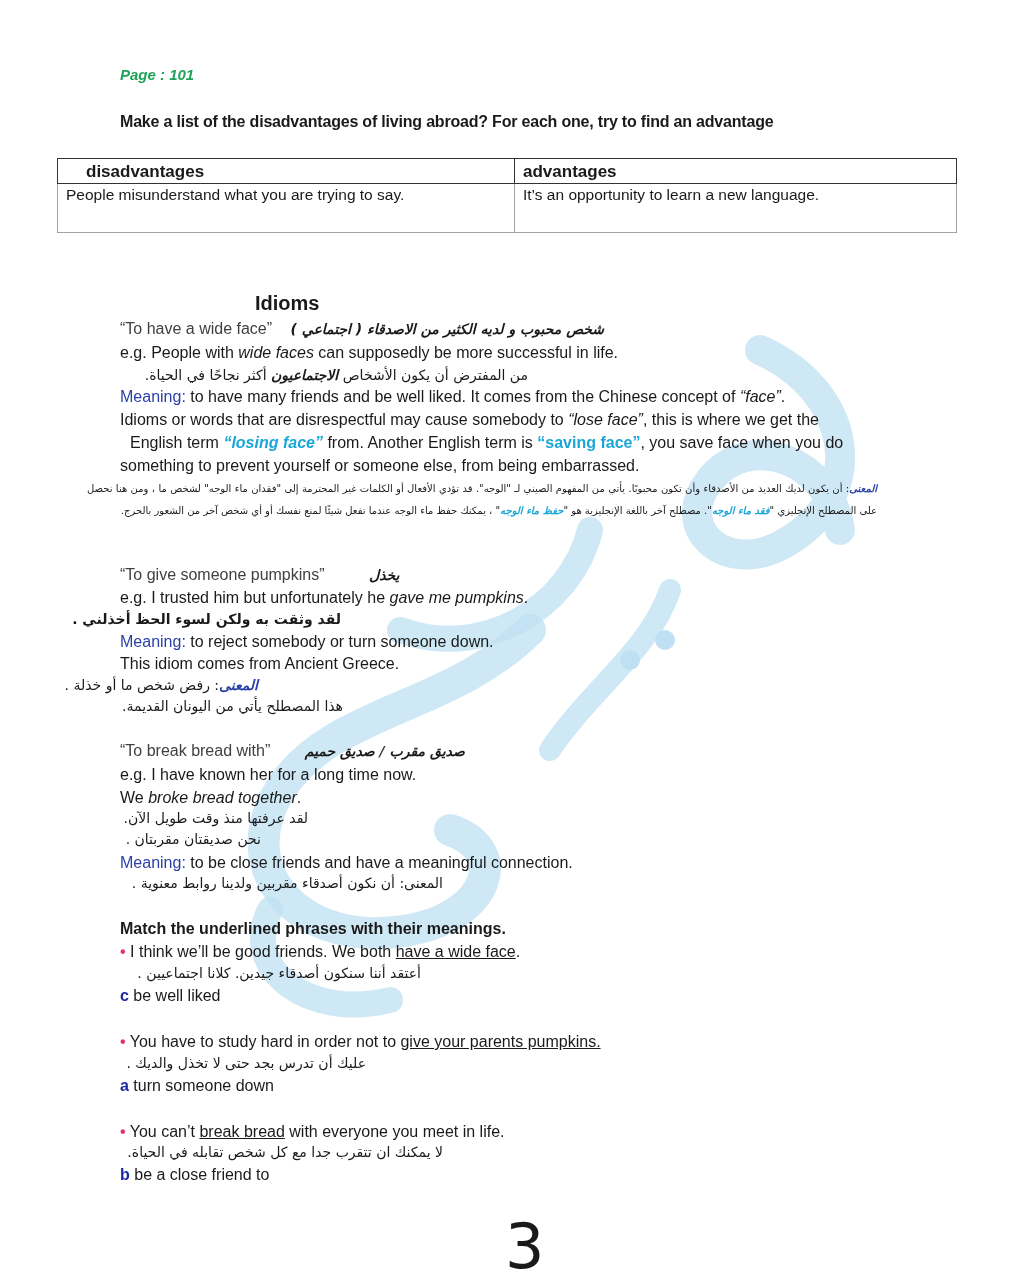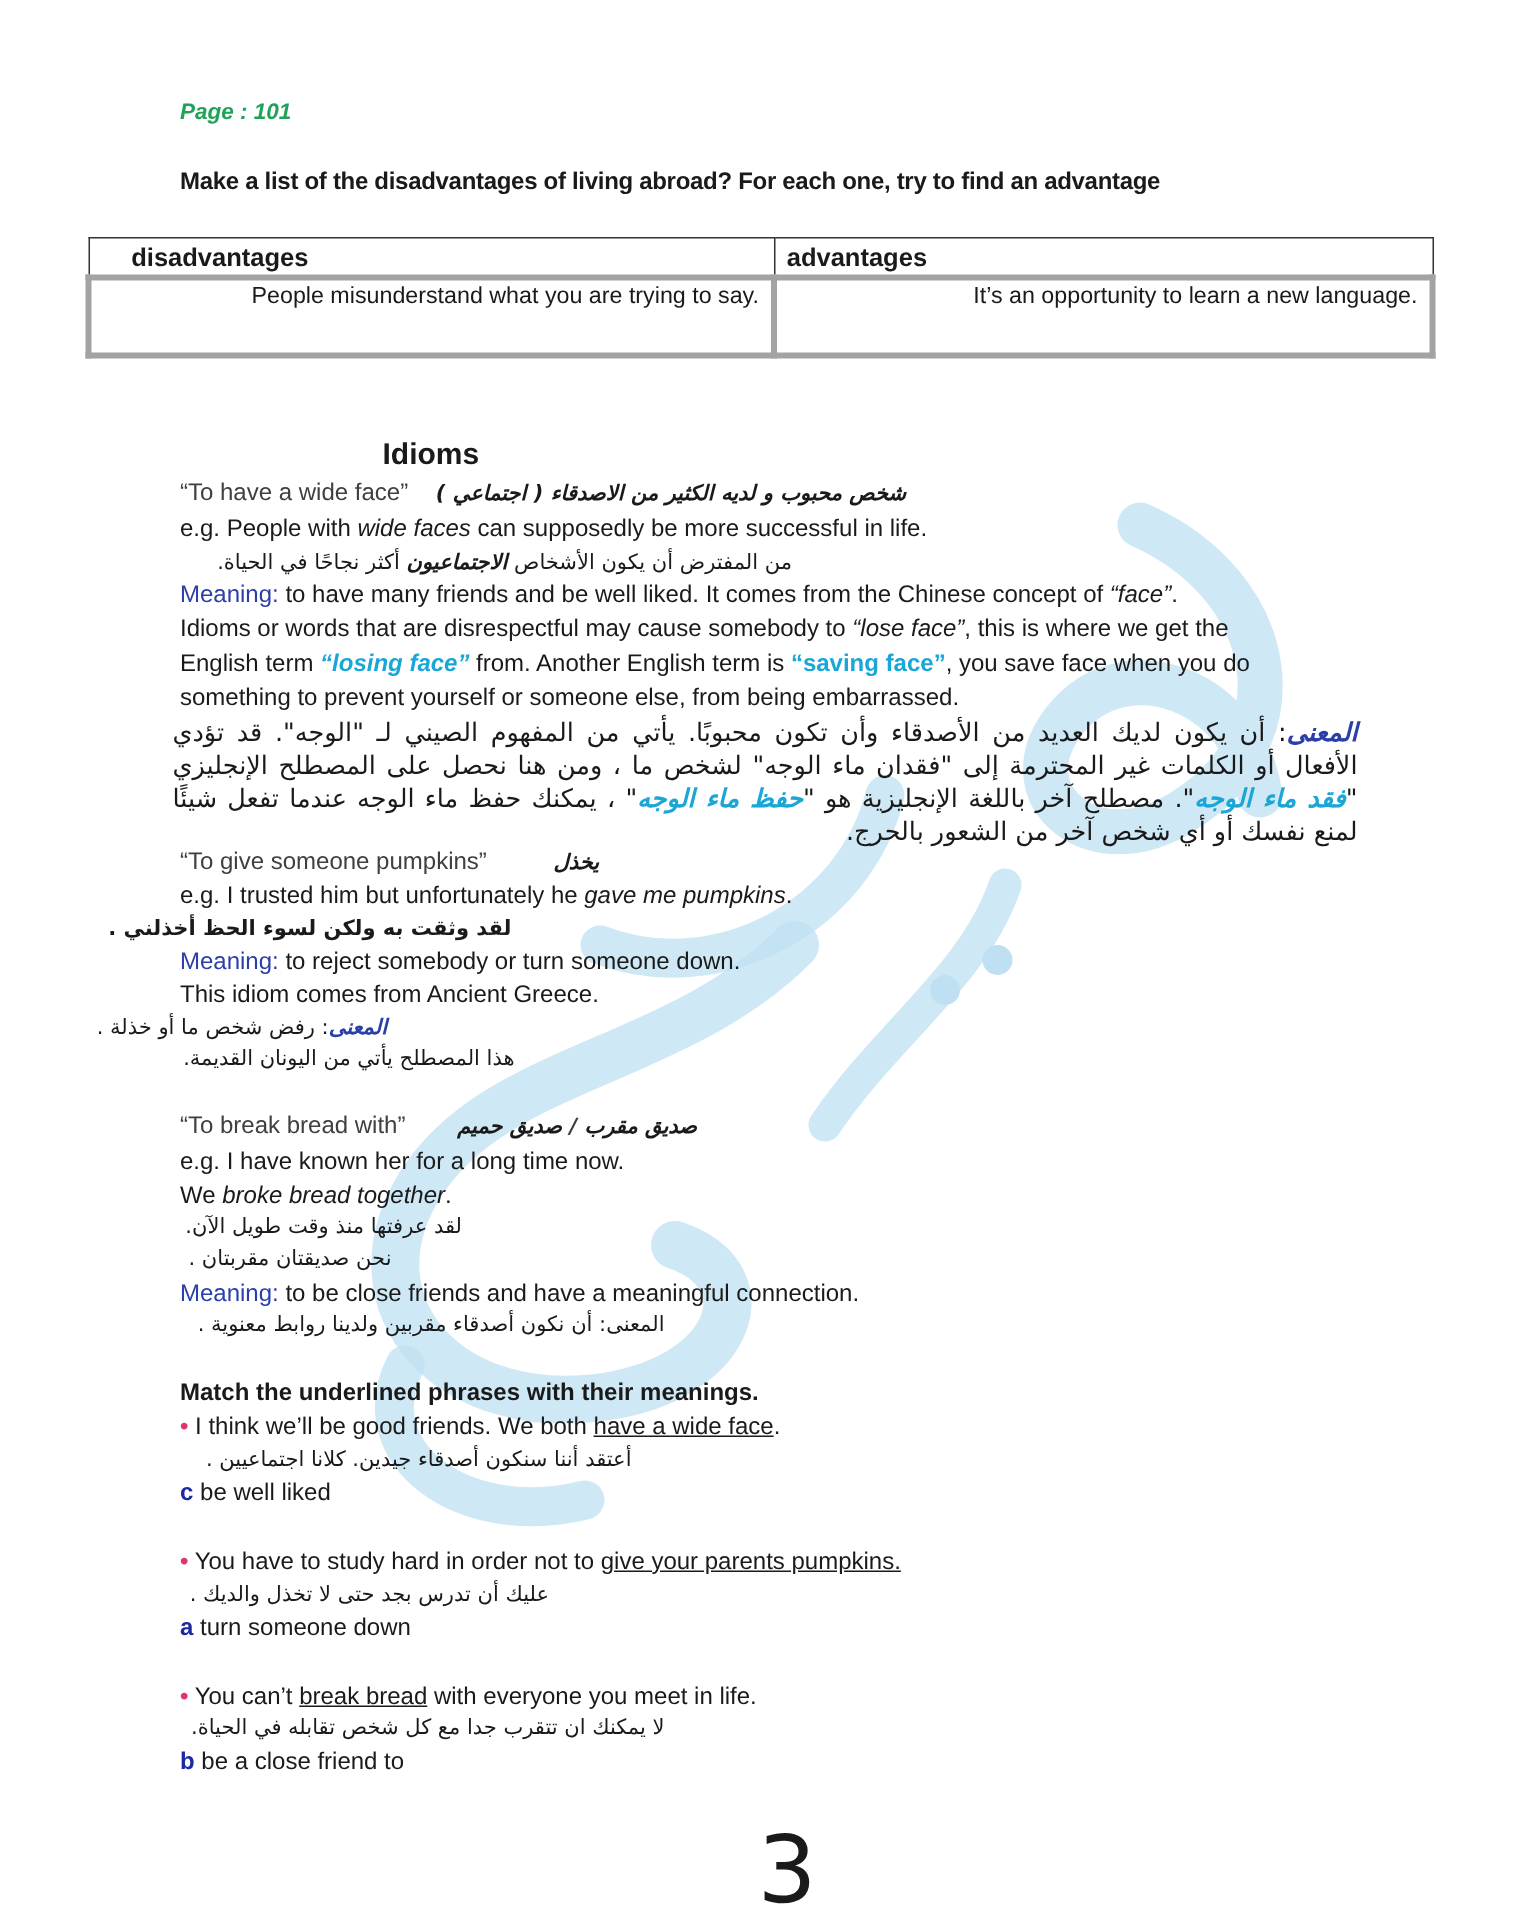--- a/index.html
+++ b/index.html
@@ -4,32 +4,32 @@
 <style>
   html, body { margin: 0; padding: 0; background: #ffffff; }
   body { width: 1013px; height: 1280px; position: relative; overflow: hidden;
          font-family: "Liberation Sans", "DejaVu Sans", sans-serif; color: #1a1a1a; }
   .watermark { position: absolute; left: 150px; top: 330px; width: 780px; height: 700px; z-index: 0; pointer-events: none; }
   .content { position: absolute; left: 0; top: 0; width: 1013px; height: 980px; z-index: 1; }
   .abs { position: absolute; white-space: nowrap; }
   .page-no { left: 120px; top: 66px; color: #1fa35a; font-weight: bold; font-style: italic; font-size: 15px; }
   .task { left: 120px; top: 113px; font-weight: bold; font-size: 16px; letter-spacing: -0.2px; }
   table.adv { position: absolute; left: 57px; top: 158px; width: 900px; border-collapse: collapse; font-size: 15.5px; }
-  table.adv td { border: 4px solid #a3a3a3; vertical-align: top; padding: 2px 8px; text-align: right; }
+  table.adv td { border: 1px solid #a3a3a3; vertical-align: top; padding: 2px 8px; }
   table.adv th { border: 1px solid #333; text-align: left; font-weight: bold; font-size: 17px; padding: 3px 8px 1px; }
   table.adv th.c1 { padding-left: 28px; width: 420px; }
   table.adv td.row { height: 44px; }
   .idioms-title { left: 255px; top: 292px; font-size: 20px; font-weight: bold; }
   .line { left: 120px; font-size: 16px; }
   .red { color: #404040; }
   .blue { color: #2a3fa8; }
   .cyan { color: #1aa6d6; font-weight: bold; }
   .ar { direction: rtl; unicode-bidi: embed; font-family: "DejaVu Sans", sans-serif; font-size: 14px; }
   .ar-bold { font-weight: bold; font-style: italic; }
-  .ar-block { position: absolute; right: 108px; width: 790px; direction: rtl; text-align: justify; font-family: "DejaVu Sans", sans-serif; font-size: 17px; line-height: 22px; }
+  .ar-block { position: absolute; right: 136px; width: 790px; direction: rtl; text-align: justify; font-family: "DejaVu Sans", sans-serif; font-size: 10px; line-height: 22px; }
   .bullet { color: #e0356b; font-weight: bold; }
   .u { text-decoration: underline; }
   .letter { color: #1b2aa0; font-weight: bold; }
   .pagenum { left: 505px; top: 1210px; font-size: 62px; font-family: "DejaVu Sans", sans-serif; }
 </style>
 </head>
 <body>
 
 <svg class="watermark" viewBox="0 0 780 700">
   <g fill="none" stroke="#bfe0f2" stroke-linecap="round" stroke-opacity="0.75">
@@ -72,21 +72,21 @@
   </div>
   <div class="abs line ar" style="top:367px; left:auto; right:485px;">
     <span>من المفترض أن يكون الأشخاص </span><span class="ar-bold">الاجتماعيون</span><span> أكثر نجاحًا في الحياة.</span>
   </div>
   <div class="abs line" style="top:388px;">
     <span class="blue">Meaning:</span><span> to have many friends and be well liked. It comes from the Chinese concept of </span><em>“face”</em><span>.</span>
   </div>
   <div class="abs line" style="top:411px;">
     <span>Idioms or words that are disrespectful may cause somebody to </span><em>“lose face”</em><span>, this is where we get the</span>
   </div>
-  <div class="abs line" style="top:434px;">
+  <div class="abs line" style="top:434px;margin-left:10px;">
     <span>English term </span><em class="cyan">“losing face”</em><span> from. Another English term is </span><span class="cyan">“saving face”</span><span>, you save face when you do</span>
   </div>
   <div class="abs line" style="top:457px;">something to prevent yourself or someone else, from being embarrassed.</div>
   <div class="ar-block" style="top:478px;">
     <span class="ar-bold blue">المعنى</span><span>: أن يكون لديك العديد من الأصدقاء وأن تكون محبوبًا. يأتي من المفهوم الصيني لـ "الوجه". قد تؤدي الأفعال أو الكلمات غير المحترمة إلى "فقدان ماء الوجه" لشخص ما ، ومن هنا نحصل على المصطلح الإنجليزي "</span><span class="ar-bold" style="color:#1aa6d6">فقد ماء الوجه</span><span>". مصطلح آخر باللغة الإنجليزية هو "</span><span class="ar-bold" style="color:#1aa6d6">حفظ ماء الوجه</span><span>" ، يمكنك حفظ ماء الوجه عندما تفعل شيئًا لمنع نفسك أو أي شخص آخر من الشعور بالحرج.</span>
   </div>
 
   <div class="abs line" style="top:566px;">
     <span class="red">“To give someone pumpkins”</span>
     <span class="ar ar-bold" style="margin-left:40px;">يخذل</span>

